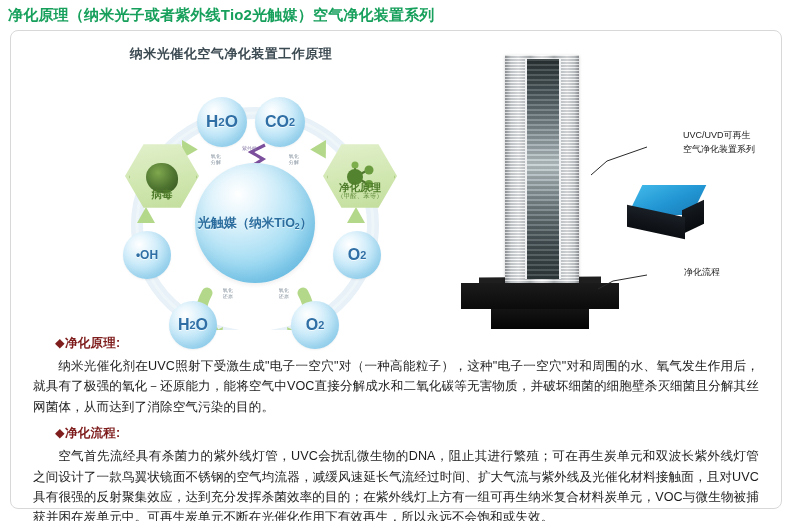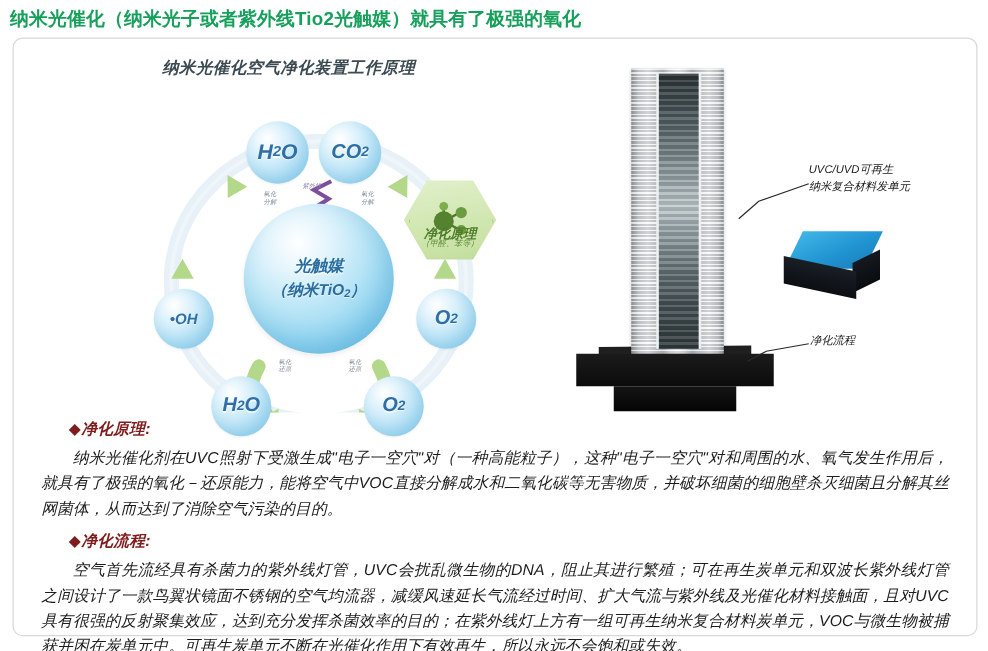--- a/index.html
+++ b/index.html
@@ -17,21 +17,20 @@
     letter-spacing:0.2px;
     white-space:nowrap;
   }
   .panel{
     position:absolute;left:10px;top:30px;
     width:772px;height:479px;
     border:1px solid #d8d8d8;
     border-radius:8px;
     background:#fff;
     box-sizing:border-box;
-    font-style:italic;
   }
   
   .diagram{
     position:absolute;left:0px;top:4px;width:440px;height:295px;
   }
   .diagram-title{
     position:absolute;left:0;top:10px;width:440px;text-align:center;
     font-size:13px;font-weight:bold;color:#3c4a52;
     letter-spacing:0.5px;
   }
@@ -51,21 +50,21 @@
   .bub-co2-top{left:244px;top:62px;width:50px;height:50px;font-size:16px;}
   .bub-oh{left:112px;top:196px;width:48px;height:48px;font-size:12px;}
   .bub-o2-right{left:322px;top:196px;width:48px;height:48px;font-size:16px;}
   .bub-h2o-bot{left:158px;top:266px;width:48px;height:48px;font-size:16px;}
   .bub-o2-bot{left:280px;top:266px;width:48px;height:48px;font-size:16px;}
 
   .core{
     position:absolute;left:184px;top:128px;width:120px;height:120px;border-radius:50%;
     background:radial-gradient(circle at 36% 26%, #ffffff 0%, #e2f4fc 22%, #aadff4 55%, #6ec6ec 88%, #5fbde8 100%);
     box-shadow:inset -6px -8px 18px rgba(50,130,180,.22), 0 2px 4px rgba(0,0,0,.07);
-    display:flex;flex-direction:column;align-items:center;justify-content:center;
+    display:flex;flex-direction:row;align-items:center;justify-content:center;
     color:#2a6d9e;font-weight:bold;font-size:13px;line-height:1.45;
     text-shadow:0 1px 0 rgba(255,255,255,.6);
   }
   .core .l2{font-size:12.5px;}
   .core sub{font-size:.7em;vertical-align:-.18em;}
 
   .hexwrap{position:absolute;width:74px;height:66px;}
   .hex{
     width:74px;height:66px;
     background:linear-gradient(170deg,#e2f0cc 0%, #cfe6ae 60%, #c2dd9c 100%);
@@ -151,38 +150,38 @@
   .fb-front{
     position:absolute;left:0;top:26px;width:58px;height:22px;
     background:linear-gradient(180deg,#1a1f26,#0b0e12);
     transform:skewY(12deg);
   }
   .fb-side{
     position:absolute;left:55px;top:20px;width:22px;height:24px;
     background:linear-gradient(180deg,#151a20,#090c0f);
     transform:skewY(-26deg);
   }
-  .callout{position:absolute;font-size:9px;color:#1a1a1a;line-height:1.5;white-space:nowrap;}
+  .callout{position:absolute;font-size:9px;color:#1a1a1a;line-height:1.5;white-space:nowrap;margin-left:36px;}
 
   
   .body-wrap{position:absolute;left:22px;top:304px;width:726px;}
   .sec-head{
     font-size:12.5px;font-weight:bold;color:#7f1d1d;
     margin:0 0 4px 22px;letter-spacing:.3px;
   }
   .para{
     font-size:12.6px;color:#1c1c1c;line-height:1.62;text-align:justify;
     margin:0 0 8px 0;text-indent:2em;letter-spacing:.1px;
   }
   .sec2{margin-top:4px;}
 </style>
 </head>
 <body>
 
-<div class="page-title">纳米光催化（纳米光子或者紫外线Tio2光触媒）就具有了极强的氧化</div>
+<div class="page-title">净化原理（纳米光子或者紫外线Tio2光触媒）空气净化装置系列</div>
 
 <div class="panel">
 
   <div class="diagram">
     <div class="diagram-title">纳米光催化空气净化装置工作原理</div>
 
     <div class="dgm-stage">
 
       <svg width="440" height="295" style="position:absolute;left:0;top:0;">
         <ellipse cx="244" cy="190" rx="118" ry="112" fill="none" stroke="#e7f1f7" stroke-width="12"></ellipse>
@@ -197,20 +196,27 @@
       <svg width="440" height="295" style="position:absolute;left:0;top:0;">
         <path d="M196 258 q-14 26 6 38" stroke="#b4d889" stroke-width="11" fill="none" stroke-linecap="round"></path>
         <path d="M292 258 q14 26 -6 38" stroke="#b4d889" stroke-width="11" fill="none" stroke-linecap="round"></path>
         <polygon points="196,300 212,292 210,308" fill="#b4d889"></polygon>
         <polygon points="292,300 276,292 278,308" fill="#b4d889"></polygon>
 
         <polyline points="243,150 250,140 238,133 252,124 240,117 254,110" stroke="#7b4f9c" stroke-width="3.2" fill="none" stroke-linejoin="miter"></polyline>
         <line x1="243" y1="150" x2="238" y2="160" stroke="#7b4f9c" stroke-width="1"></line>
       </svg>
 
+      <div class="hexwrap hex-virus">
+        <div class="hex">
+          <div class="hex-ring"></div>
+          <div class="blob"></div>
+          <div class="hex-label">病毒</div>
+        </div>
+      </div>
 
       <div class="hexwrap hex-voc">
         <div class="hex">
           <div class="hex-ring"></div>
           <svg class="mol" viewBox="0 0 36 32">
             <line x1="13" y1="16" x2="26" y2="9" stroke="#4e7430" stroke-width="2"></line>
             <line x1="13" y1="16" x2="26" y2="23" stroke="#4e7430" stroke-width="2"></line>
             <line x1="13" y1="16" x2="13" y2="4" stroke="#4e7430" stroke-width="2"></line>
             <circle cx="13" cy="16" r="8" fill="#54832f"></circle>
             <circle cx="27" cy="9" r="4.5" fill="#6b9c3f"></circle>
@@ -290,21 +296,21 @@
       <div class="fb-front"></div>
     </div>
 
     <svg width="328" height="292" style="position:absolute;left:0;top:0;pointer-events:none;">
       <polyline points="140,138 156,124 196,110" stroke="#2a2a2a" stroke-width="1" fill="none"></polyline>
       <polyline points="147,252 162,244 196,238" stroke="#2a2a2a" stroke-width="1" fill="none"></polyline>
     </svg>
 
     <div class="callout" style="left:196px;top:92px;">
       <div>UVC/UVD可再生</div>
-      <div>纳米复合材料发单元</div>
+      <div>空气净化装置系列</div>
     </div>
     <div class="callout" style="left:197px;top:229px;">净化流程</div>
   </div>
 
   <div class="body-wrap">
     <div class="sec-head">◆净化原理:</div>
     <p class="para">纳米光催化剂在UVC照射下受激生成"电子一空穴"对（一种高能粒子），这种"电子一空穴"对和周围的水、氧气发生作用后，就具有了极强的氧化－还原能力，能将空气中VOC直接分解成水和二氧化碳等无害物质，并破坏细菌的细胞壁杀灭细菌且分解其丝网菌体，从而达到了消除空气污染的目的。</p>
 
     <div class="sec-head sec2">◆净化流程:</div>
     <p class="para">空气首先流经具有杀菌力的紫外线灯管，UVC会扰乱微生物的DNA，阻止其进行繁殖；可在再生炭单元和双波长紫外线灯管之间设计了一款鸟翼状镜面不锈钢的空气均流器，减缓风速延长气流经过时间、扩大气流与紫外线及光催化材料接触面，且对UVC具有很强的反射聚集效应，达到充分发挥杀菌效率的目的；在紫外线灯上方有一组可再生纳米复合材料炭单元，VOC与微生物被捕获并困在炭单元中。可再生炭单元不断在光催化作用下有效再生，所以永远不会饱和或失效。</p>

